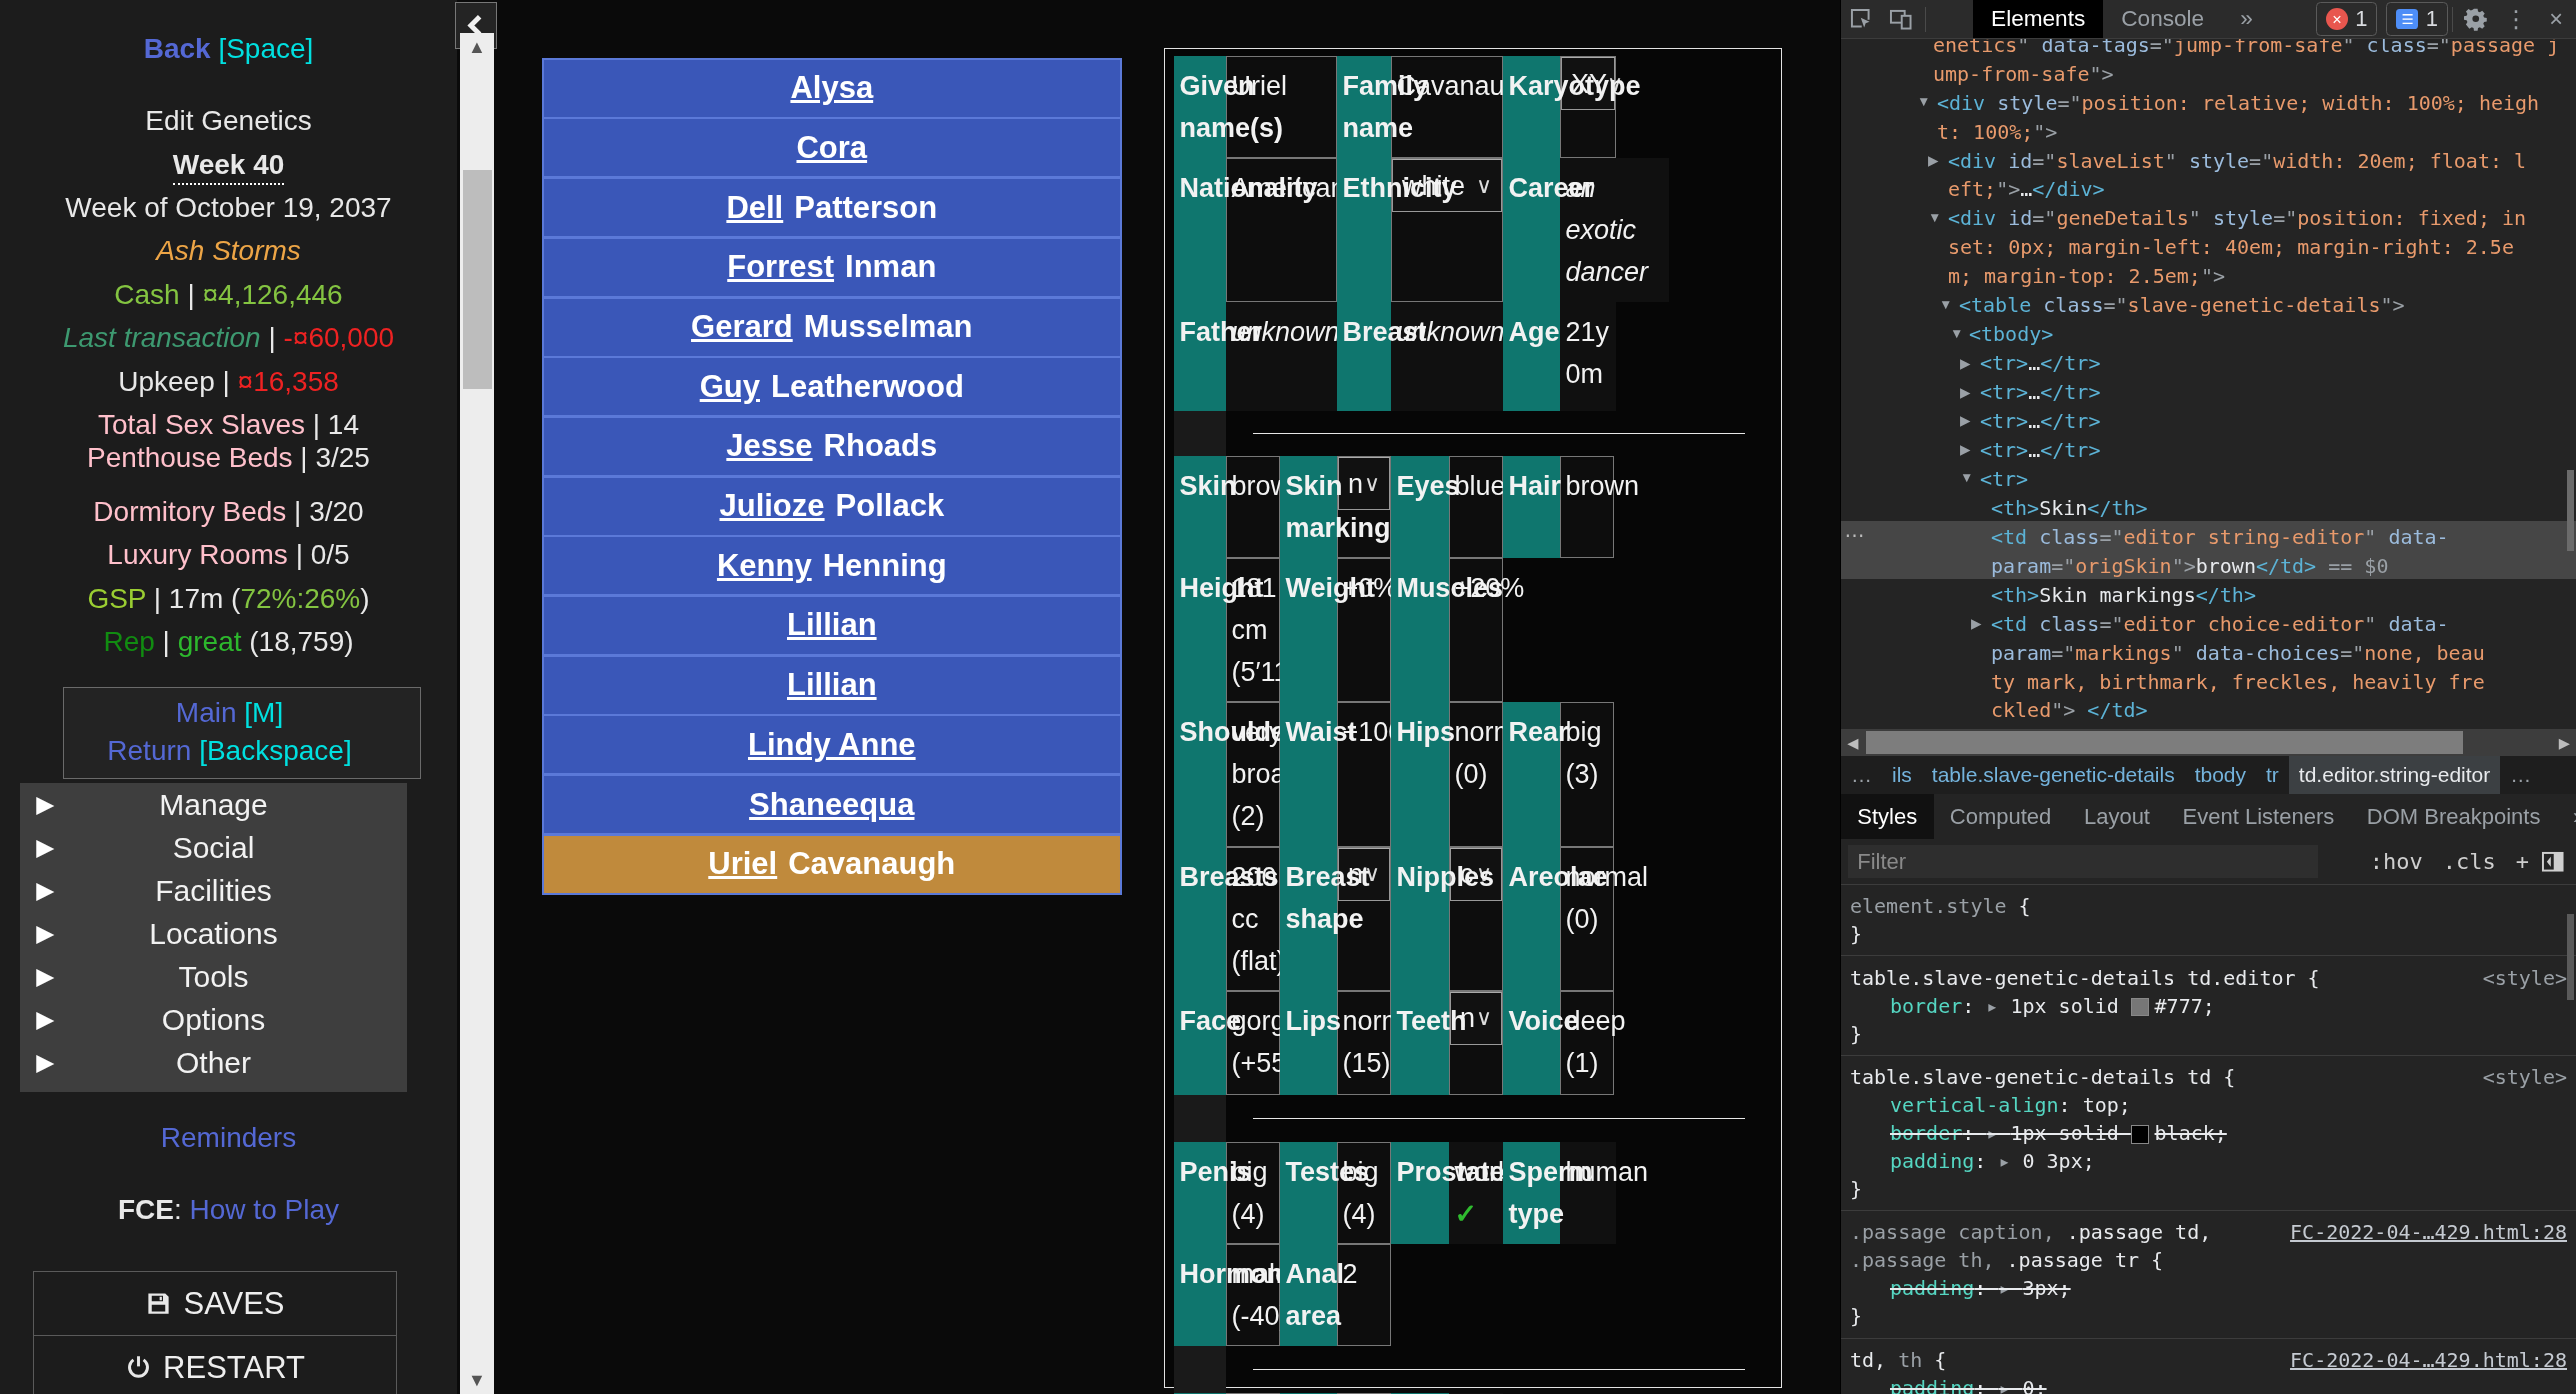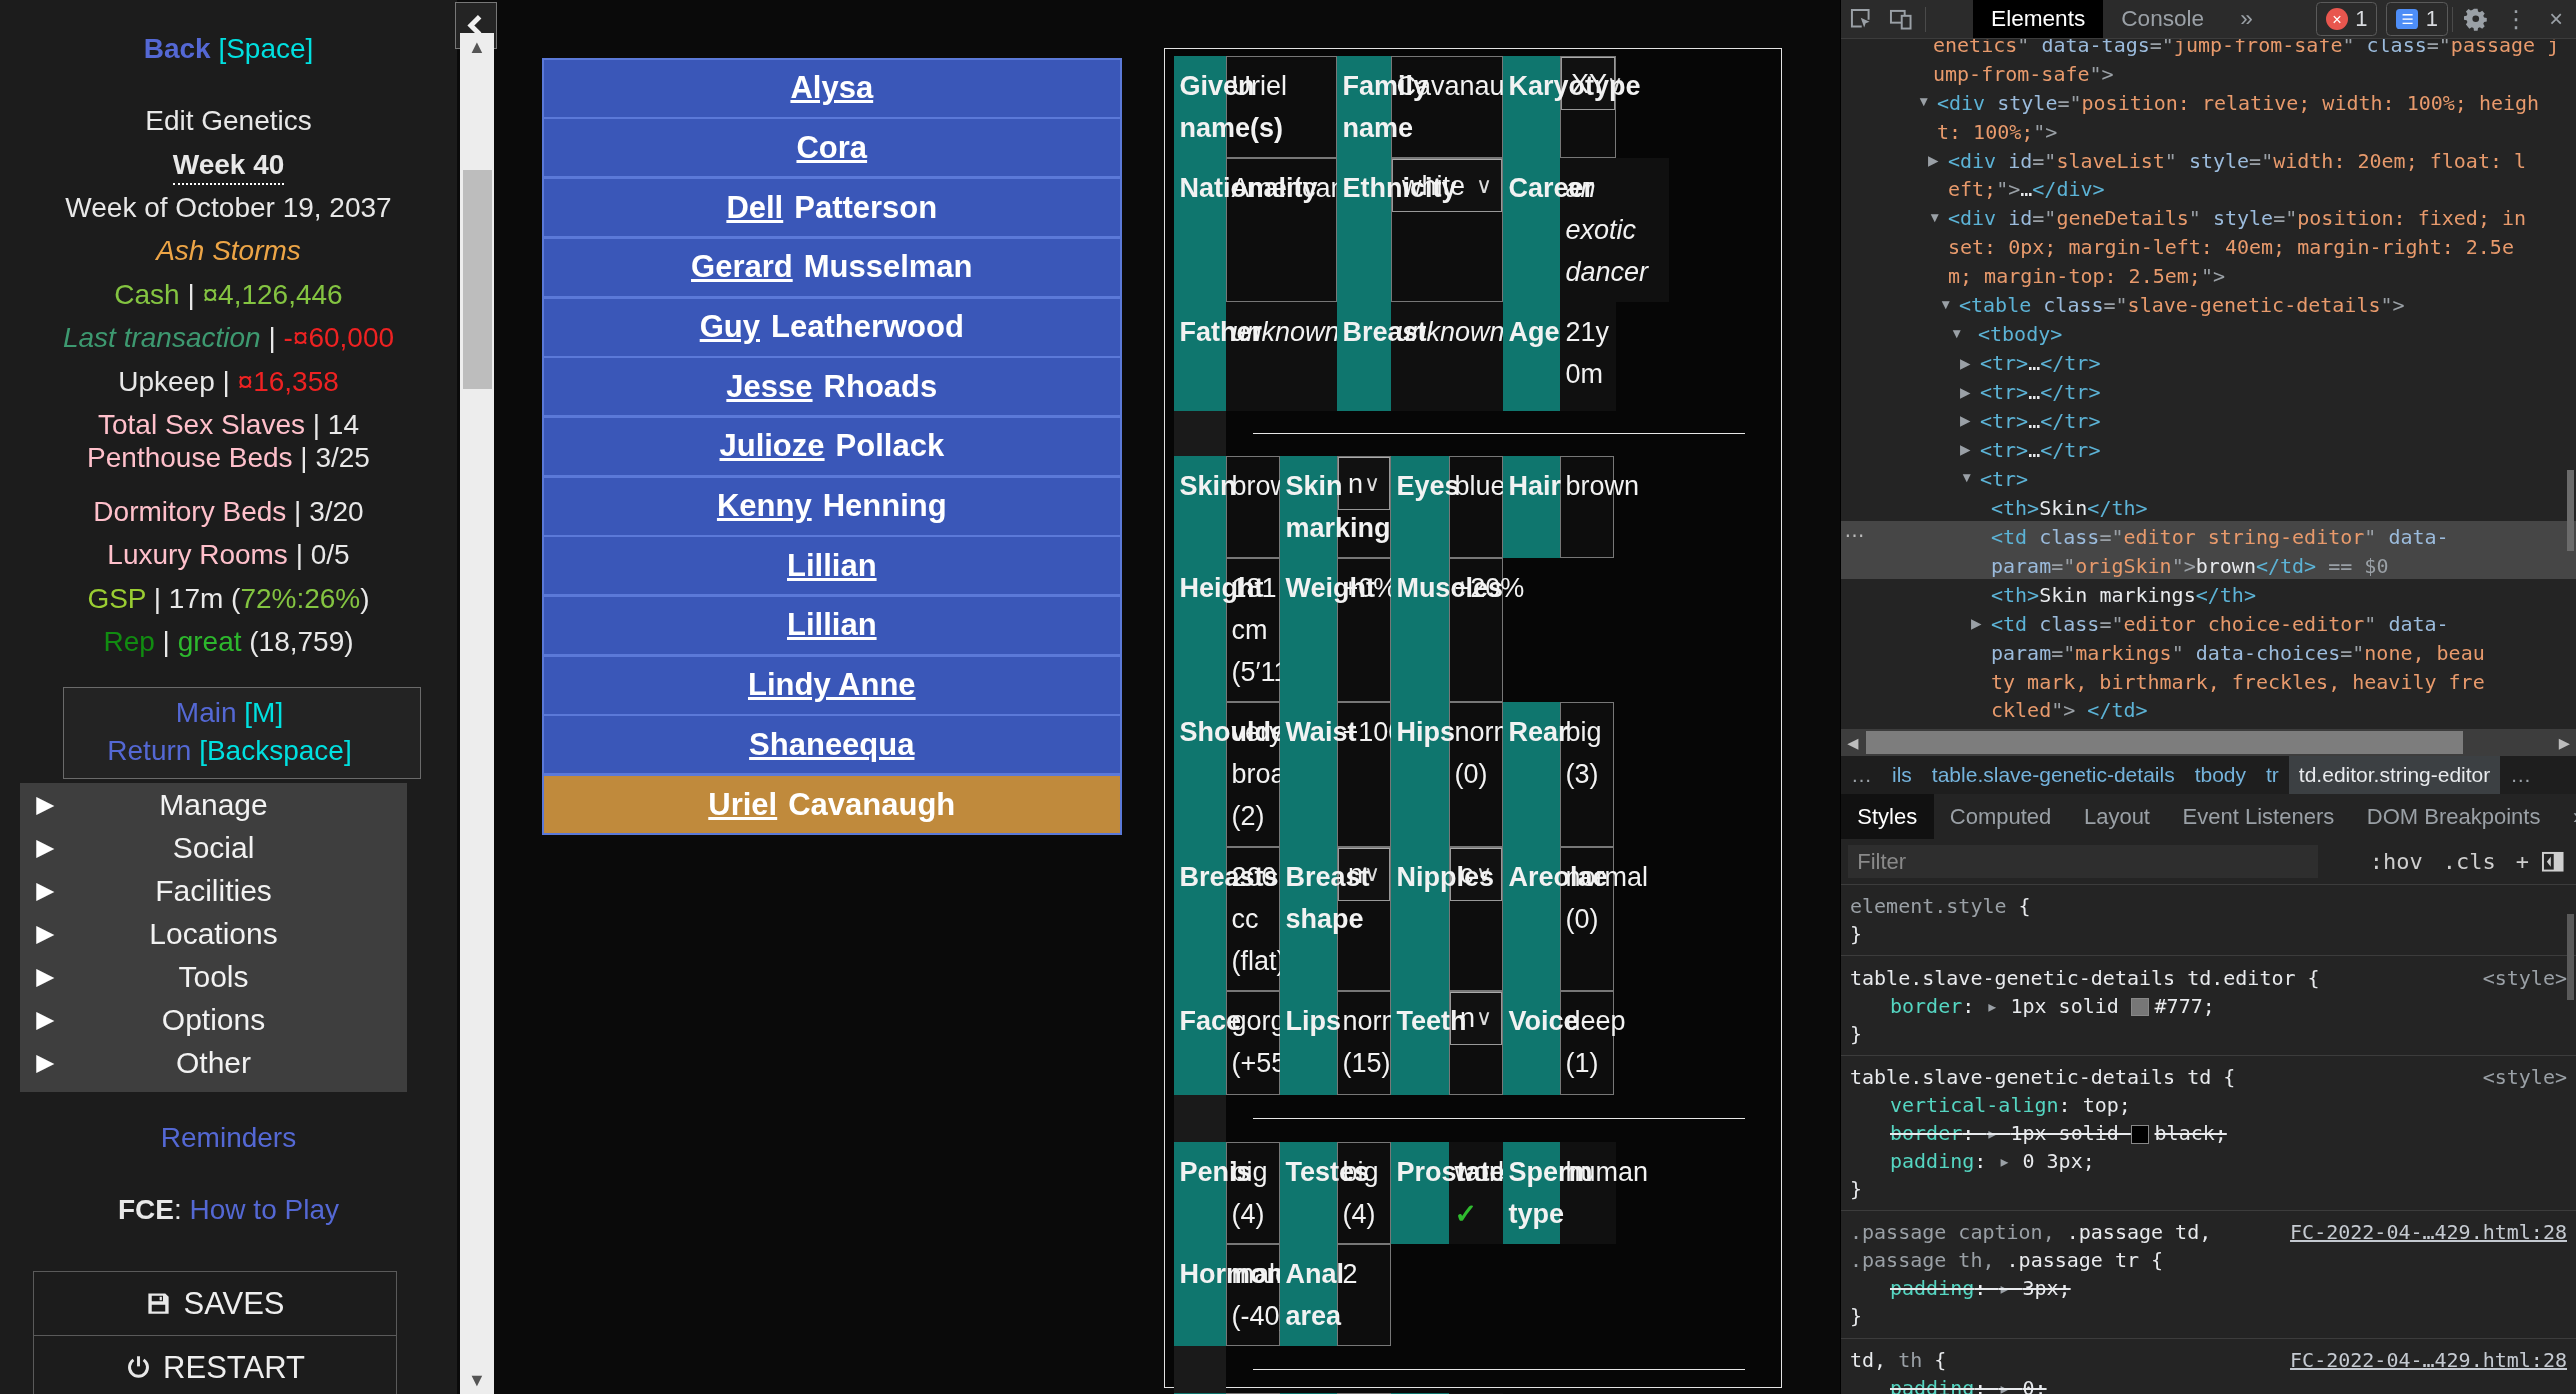--- a/index.html
+++ b/index.html
@@ -148,20 +148,24 @@
         <span class="fn">Alysa</span>
       </div>
       <div class="srow">
         <span class="fn">Cora</span>
       </div>
       <div class="srow">
         <span class="fn">Dell</span>
         <span class="ln">Patterson</span>
       </div>
       <div class="srow">
+        <span class="fn">Forrest</span>
+        <span class="ln">Inman</span>
+      </div>
+      <div class="srow">
         <span class="fn">Gerard</span>
         <span class="ln">Musselman</span>
       </div>
       <div class="srow">
         <span class="fn">Guy</span>
         <span class="ln">Leatherwood</span>
       </div>
       <div class="srow">
         <span class="fn">Jesse</span>
         <span class="ln">Rhoads</span>
@@ -429,21 +433,21 @@
         <div class="tline" style="left: 96px; top: 80px;"><span style="color: rgb(232, 154, 108);">t: 100%;</span><span style="color: rgb(154, 160, 166);">"&gt;</span></div>
         <div class="tline" style="left: 107px; top: 109px;"><span style="color: rgb(92, 179, 214);">&lt;div </span><span style="color: rgb(155, 187, 220);">id</span><span style="color: rgb(154, 160, 166);">="</span><span style="color: rgb(232, 154, 108);">slaveList</span><span style="color: rgb(154, 160, 166);">" </span><span style="color: rgb(155, 187, 220);">style</span><span style="color: rgb(154, 160, 166);">="</span><span style="color: rgb(232, 154, 108);">width: 20em; float: l</span></div>
         <div class="tarrow" style="left: 87px; top: 114px;">▶</div>
         <div class="tline" style="left: 107px; top: 137px;"><span style="color: rgb(232, 154, 108);">eft;</span><span style="color: rgb(154, 160, 166);">"&gt;</span><span style="color: rgb(232, 234, 237);">…</span><span style="color: rgb(92, 179, 214);">&lt;/div&gt;</span></div>
         <div class="tline" style="left: 107px; top: 166px;"><span style="color: rgb(92, 179, 214);">&lt;div </span><span style="color: rgb(155, 187, 220);">id</span><span style="color: rgb(154, 160, 166);">="</span><span style="color: rgb(232, 154, 108);">geneDetails</span><span style="color: rgb(154, 160, 166);">" </span><span style="color: rgb(155, 187, 220);">style</span><span style="color: rgb(154, 160, 166);">="</span><span style="color: rgb(232, 154, 108);">position: fixed; in</span></div>
         <div class="tarrow" style="left: 87px; top: 172px;">▼</div>
         <div class="tline" style="left: 107px; top: 195px;"><span style="color: rgb(232, 154, 108);">set: 0px; margin-left: 40em; margin-right: 2.5e</span></div>
         <div class="tline" style="left: 107px; top: 224px;"><span style="color: rgb(232, 154, 108);">m; margin-top: 2.5em;</span><span style="color: rgb(154, 160, 166);">"&gt;</span></div>
         <div class="tline" style="left: 118px; top: 253px;"><span style="color: rgb(92, 179, 214);">&lt;table </span><span style="color: rgb(155, 187, 220);">class</span><span style="color: rgb(154, 160, 166);">="</span><span style="color: rgb(232, 154, 108);">slave-genetic-details</span><span style="color: rgb(154, 160, 166);">"&gt;</span></div>
         <div class="tarrow" style="left: 98px; top: 259px;">▼</div>
-        <div class="tline" style="left: 137px; top: 282px;"><span style="color: rgb(92, 179, 214);">&lt;tbody&gt;</span></div>
+        <div class="tline" style="left: 128px; top: 282px;"><span style="color: rgb(92, 179, 214);">&lt;tbody&gt;</span></div>
         <div class="tarrow" style="left: 109px; top: 288px;">▼</div>
         <div class="tline" style="left: 139px; top: 311px;"><span style="color: rgb(92, 179, 214);">&lt;tr&gt;</span><span style="color: rgb(232, 234, 237);">…</span><span style="color: rgb(92, 179, 214);">&lt;/tr&gt;</span></div>
         <div class="tarrow" style="left: 119px; top: 317px;">▶</div>
         <div class="tline" style="left: 139px; top: 340px;"><span style="color: rgb(92, 179, 214);">&lt;tr&gt;</span><span style="color: rgb(232, 234, 237);">…</span><span style="color: rgb(92, 179, 214);">&lt;/tr&gt;</span></div>
         <div class="tarrow" style="left: 119px; top: 346px;">▶</div>
         <div class="tline" style="left: 139px; top: 369px;"><span style="color: rgb(92, 179, 214);">&lt;tr&gt;</span><span style="color: rgb(232, 234, 237);">…</span><span style="color: rgb(92, 179, 214);">&lt;/tr&gt;</span></div>
         <div class="tarrow" style="left: 119px; top: 374px;">▶</div>
         <div class="tline" style="left: 139px; top: 398px;"><span style="color: rgb(92, 179, 214);">&lt;tr&gt;</span><span style="color: rgb(232, 234, 237);">…</span><span style="color: rgb(92, 179, 214);">&lt;/tr&gt;</span></div>
         <div class="tarrow" style="left: 119px; top: 403px;">▶</div>
         <div class="tline" style="left: 139px; top: 427px;"><span style="color: rgb(92, 179, 214);">&lt;tr&gt;</span></div>

